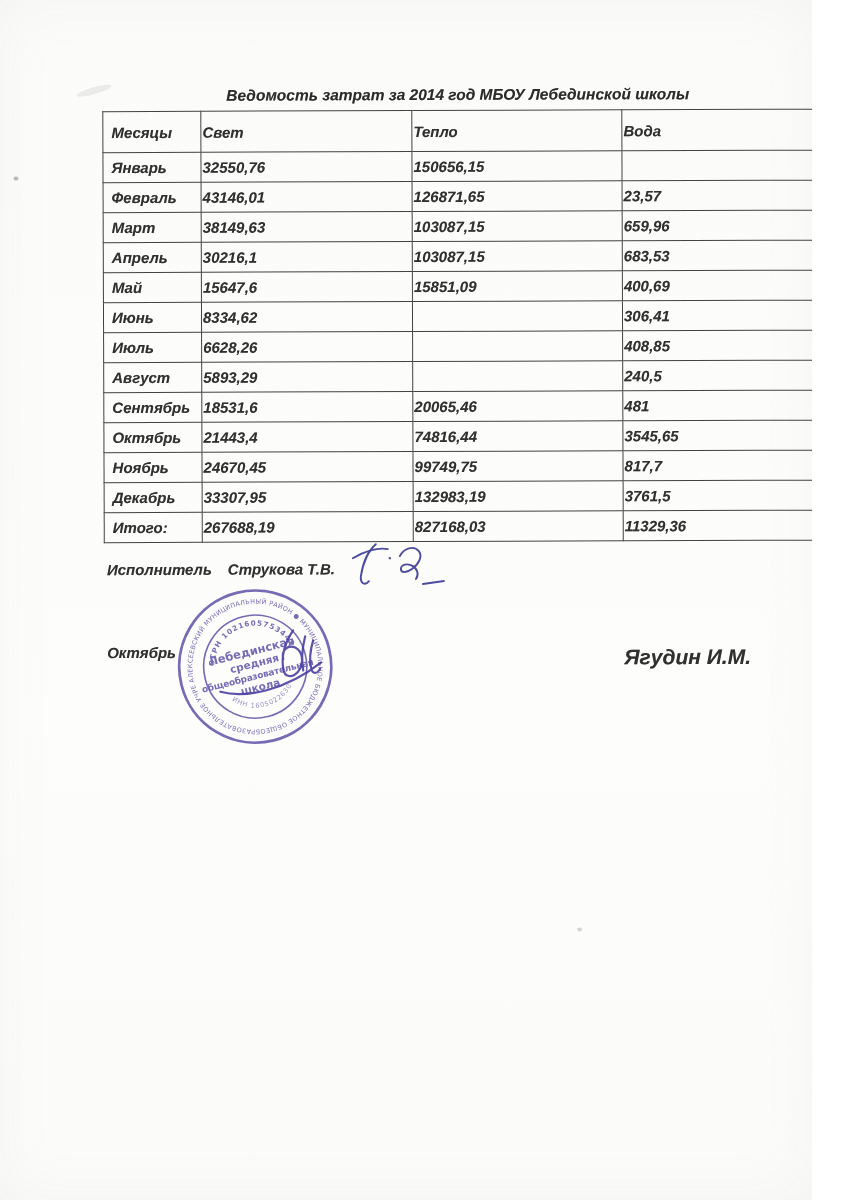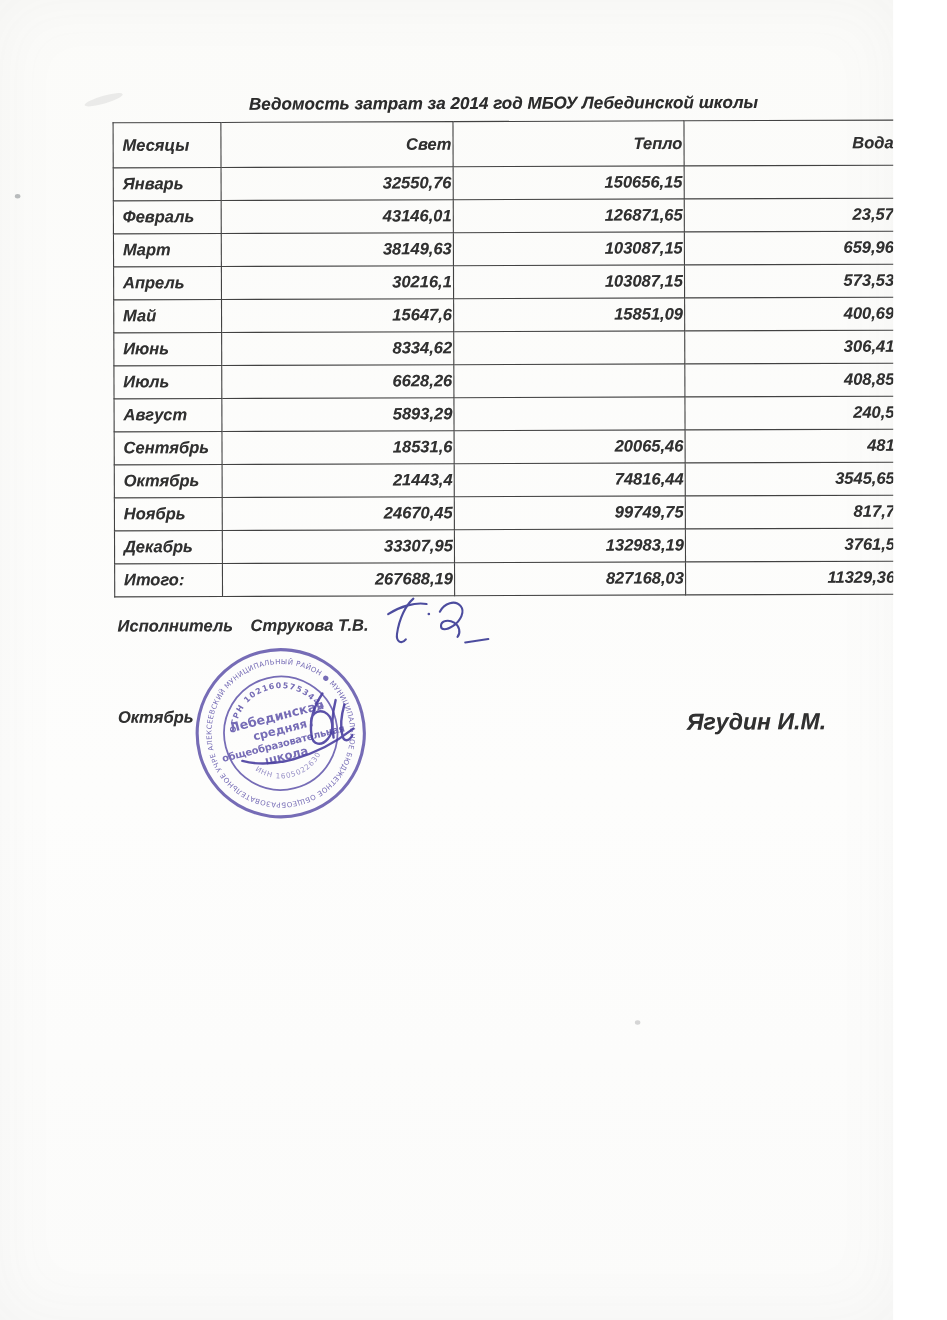--- a/index.html
+++ b/index.html
@@ -29,21 +29,21 @@
     font-style:italic;font-weight:bold;font-size:15px;color:#303030;
   }
   table.expense th, table.expense td{
     border:1.6px solid #424242;
     text-shadow:0 0 0.5px rgba(60,60,60,0.4);
     overflow:hidden;white-space:nowrap;
   }
   table.expense th{height:38px;font-size:15px;}
   table.expense td{height:27px;}
   .cell-month{text-align:left;padding-left:8px;}
-  .cell-num{text-align:right;}
+  .cell-num{text-align:left;}
   
   .exec-line{position:absolute;left:107px;top:560px;font-style:italic;font-weight:bold;font-size:15px;color:#303030;text-shadow:0 0 0.5px rgba(60,60,60,0.4);text-align:right;}
   .exec-line .exec-name{margin-left:16px;}
   .exec-sign{position:absolute;left:338px;top:533px;}
   .director-label{position:absolute;left:107px;top:643px;font-style:italic;font-weight:bold;font-size:15px;color:#303030;text-shadow:0 0 0.5px rgba(60,60,60,0.4);}
   .director-name{position:absolute;left:624px;top:646px;font-style:italic;font-weight:bold;font-size:21px;color:#303030;text-shadow:0 0 0.5px rgba(60,60,60,0.4);}
   .stamp{position:absolute;left:145px;top:556px;mix-blend-mode:multiply;}
   .stamp text{font-family:"DejaVu Sans",sans-serif;}
 </style>
 </head>
@@ -89,21 +89,21 @@
         <tr>
           <td class="cell-month">Март</td>
           <td class="cell-num">38149,63</td>
           <td class="cell-num">103087,15</td>
           <td class="cell-num">659,96</td>
         </tr>
         <tr>
           <td class="cell-month">Апрель</td>
           <td class="cell-num">30216,1</td>
           <td class="cell-num">103087,15</td>
-          <td class="cell-num">573,53</td>
+          <td class="cell-num">683,53</td>
         </tr>
         <tr>
           <td class="cell-month">Май</td>
           <td class="cell-num">15647,6</td>
           <td class="cell-num">15851,09</td>
           <td class="cell-num">400,69</td>
         </tr>
         <tr>
           <td class="cell-month">Июнь</td>
           <td class="cell-num">8334,62</td>

